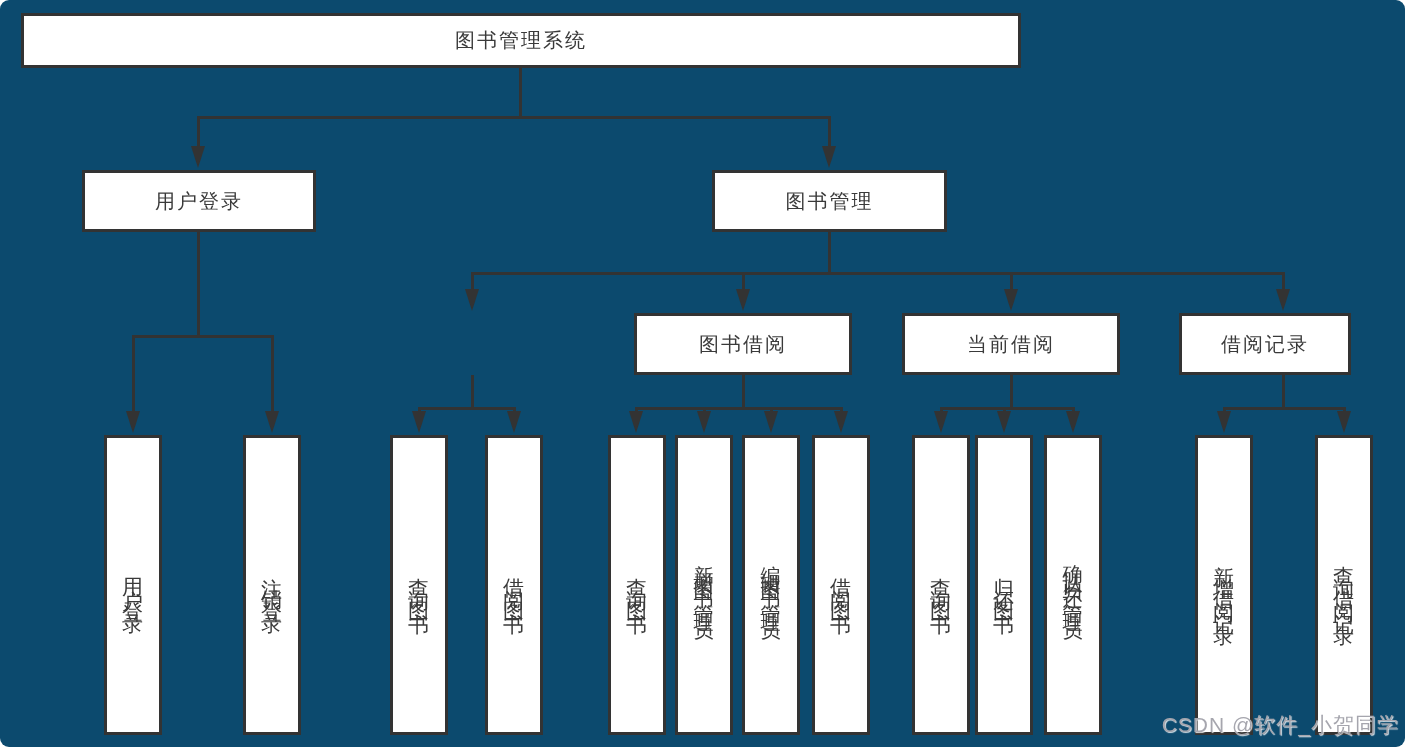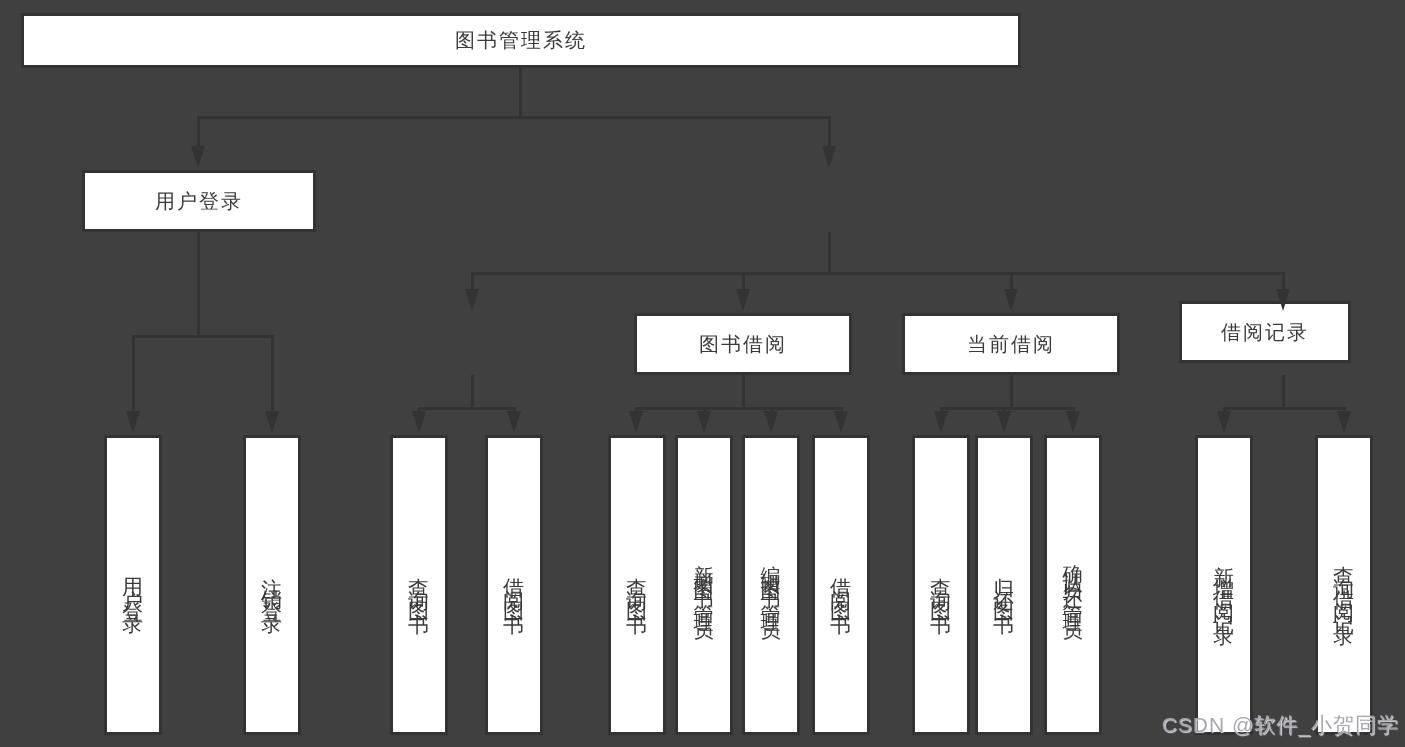--- a/index.html
+++ b/index.html
@@ -4,22 +4,23 @@
 <style>
   html,body{margin:0;padding:0;}
   body{
     background:#ffffff;
     font-family:"Liberation Sans","DejaVu Sans",sans-serif;
   }
   .canvas{
     position:relative;
     width:1405px;
     height:747px;
-    background:#404040;
+    background:#0c4a6e;
     overflow:hidden;
+    border-radius:9px;
   }
   .box{
     position:absolute;
     box-sizing:border-box;
     background:#ffffff;
     border:3px solid #333333;
     color:#3a3a3a;
     display:flex;
     align-items:center;
     justify-content:center;
@@ -68,24 +69,25 @@
   }
 </style>
 </head>
 <body>
 
 <div class="canvas">
 
   <div class="box hbox" style="left:21px;top:13px;width:1000px;height:55px;">图书管理系统</div>
 
   <div class="box hbox" style="left:82px;top:170px;width:234px;height:62px;">用户登录</div>
+  <div class="box hbox" style="left:712px;top:170px;width:235px;height:62px;">图书管理</div>
 
   <div class="box hbox" style="left:902px;top:313px;width:218px;height:62px;">当前借阅</div>
   <div class="box hbox" style="left:634px;top:313px;width:218px;height:62px;">图书借阅</div>
-  <div class="box hbox" style="left:1179px;top:301px;width:172px;height:62px;">借阅记录</div>
+  <div class="box hbox" style="left:1179px;top:313px;width:172px;height:62px;">借阅记录</div>
 
   <div class="box vbox" style="left:104px;">用户登录</div>
   <div class="box vbox" style="left:243px;">注销登录</div>
 
   <div class="box vbox" style="left:390px;">查询图书</div>
   <div class="box vbox" style="left:485px;">借阅图书</div>
 
   <div class="box vbox" style="left:608px;">查询图书</div>
   <div class="box vbox tight" style="left:675px;">新增图书（管理员）</div>
   <div class="box vbox tight" style="left:742px;">编辑图书（管理员）</div>

